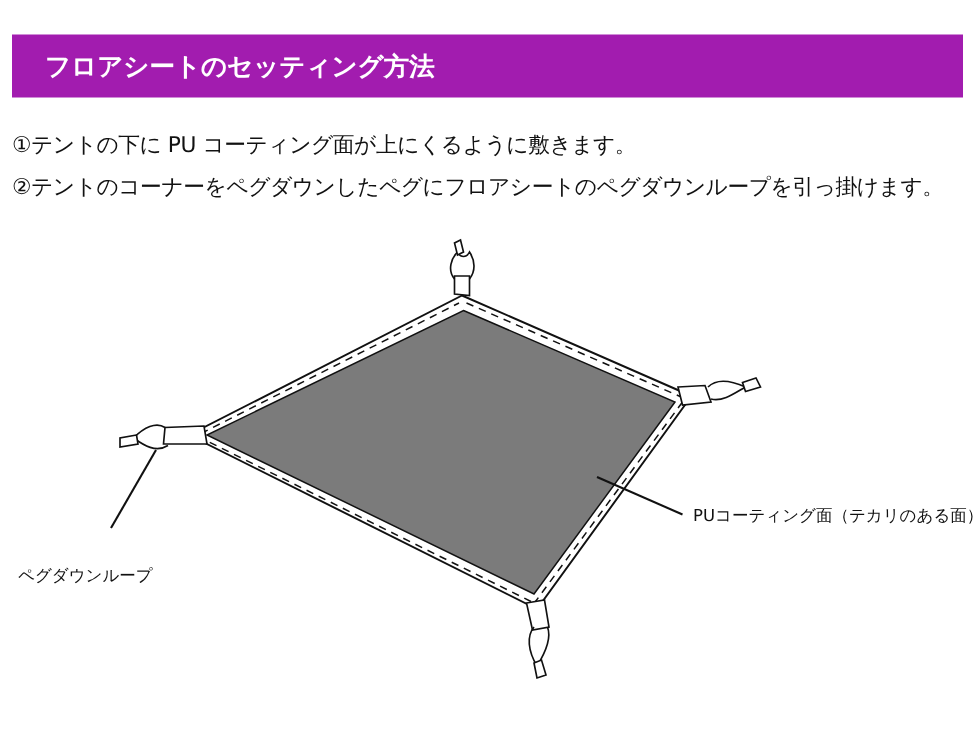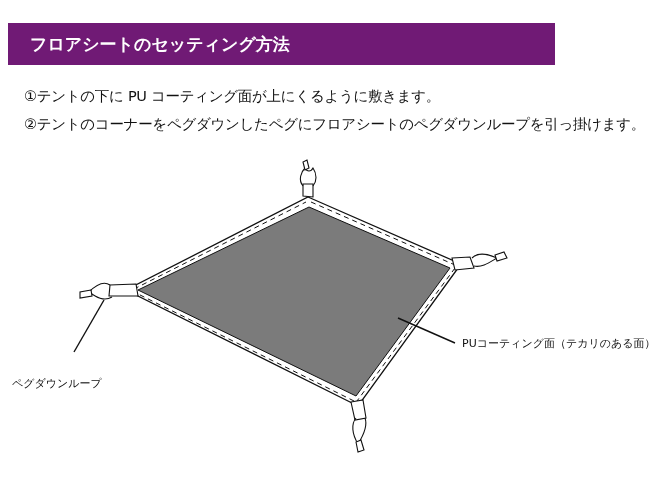--- a/index.html
+++ b/index.html
@@ -1,22 +1,22 @@
 <!DOCTYPE html>
 <html><head>
   <meta charset="utf-8">
   <style>
     html, body { margin: 0; padding: 0; background: #ffffff; }
     body { width: 650px; height: 490px; position: relative; overflow: hidden;
            font-family: "DejaVu Sans", "Liberation Sans", sans-serif; color: #111; }
-    .header { position: absolute; left: 8px; top: 23px; width: 547px; height: 42px;
-              background: #701a75; }
+    .header { position: absolute; left: 8px; top: 23px; width: 634px; height: 42px;
+              background: #a21caf; }
     .header-title { position: absolute; left: 22px; top: 10px; color: #fff;
                     font-size: 17px; font-weight: bold; letter-spacing: 0px; white-space: nowrap; }
-    .step { position: absolute; left: 24px; font-size: 14.5px; white-space: nowrap; letter-spacing: -0.3px; }
+    .step { position: absolute; left: 8px; font-size: 14.5px; white-space: nowrap; letter-spacing: -0.3px; }
     .step1 { top: 87px; }
     .step2 { top: 115px; }
     .diagram { position: absolute; left: 0; top: 0; width: 650px; height: 490px; }
     .label { position: absolute; font-size: 11px; white-space: nowrap; color: #111; }
     .label-loop { left: 12px; top: 376px; }
     .label-pu { left: 462px; top: 336px; }
   </style>
 </head>
 <body>
 

